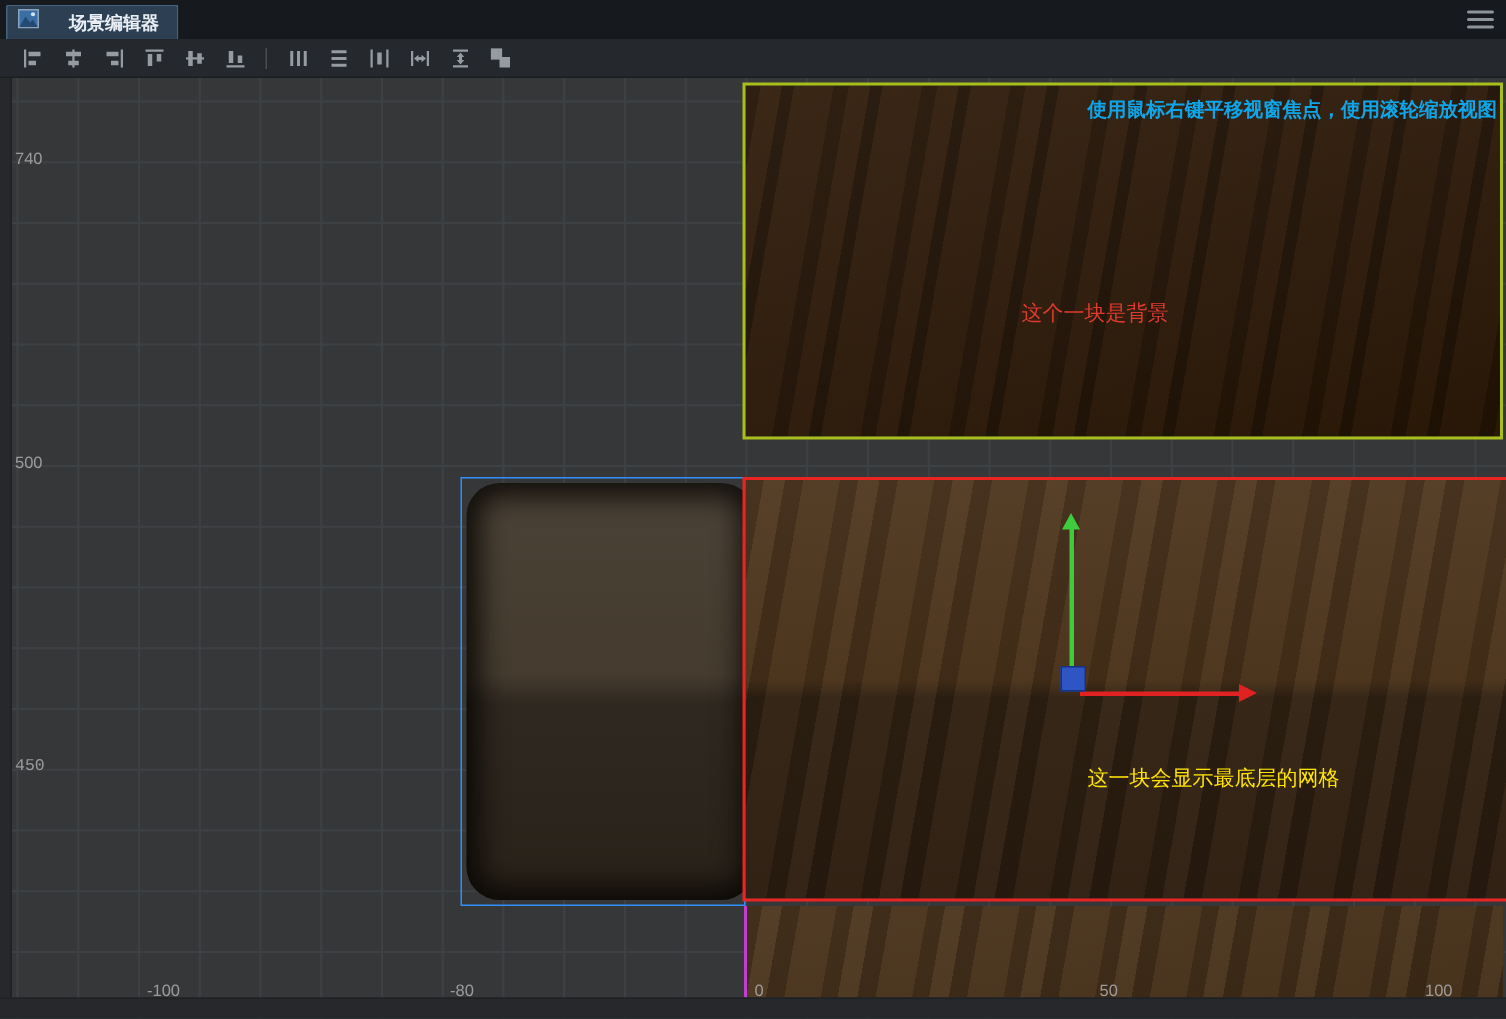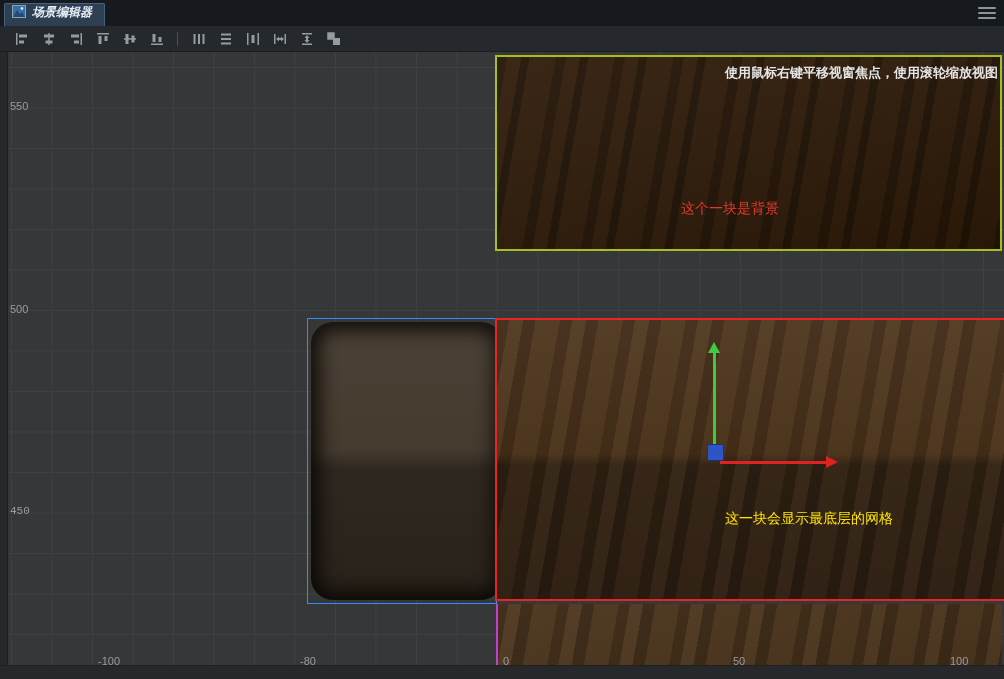--- a/index.html
+++ b/index.html
@@ -3,22 +3,22 @@
 <meta charset="utf-8">
 <style>
   * { margin:0; padding:0; box-sizing:border-box; }
   html,body { width:1004px; height:679px; overflow:hidden; background:#303337;
     font-family:"Liberation Sans","DejaVu Sans",sans-serif; }
   #app { position:relative; width:1004px; height:679px; background:#36383a; }
 
   
   .titlebar { position:absolute; left:0; top:0; width:1004px; height:26px;
     background:#16191d; display:flex; align-items:flex-end; }
-  .tab { height:23px; margin-left:4px; padding:0 12px 0 7px; display:flex; gap:6px;
-    background:#2c3f53; border:1px solid #46627c; border-bottom:none; border-radius:2px 2px 0 0;font-style:italic; }
+  .tab { height:23px; margin-left:4px; padding:0 12px 0 7px; display:flex; align-items:center; gap:20px;
+    background:#2c3f53; border:1px solid #46627c; border-bottom:none; border-radius:2px 2px 0 0; }
   .tab-label { color:#e8eef4; font-size:12px; font-weight:bold; white-space:nowrap; }
   .menu-btn { position:absolute; right:8px; top:5px; width:18px; height:16px;
     display:flex; flex-direction:column; justify-content:center; gap:3px; cursor:pointer; }
   .menu-btn span { display:block; height:2px; background:#8d949a; border-radius:1px; }
 
   
   .toolbar { position:absolute; left:0; top:26px; width:1004px; height:26px;
     background:#25282c; border-bottom:1px solid #1b1d20; display:flex; align-items:center; padding-left:8px; }
   .tbi { width:27px; height:22px; display:flex; align-items:center; justify-content:center; border-radius:2px; }
   .tbi svg rect, .tbi svg path { fill:#959ba1; }
@@ -39,21 +39,21 @@
   .axis-label { position:absolute; color:#9b9b9b; font-size:11px; z-index:6; white-space:nowrap; }
 
   
   .sel-object { position:absolute; left:311px; top:270px; width:192px; height:278px; border-radius:22px;
     background:linear-gradient(180deg,#4b4237 0%,#453b2f 46%,#2f2820 53%,#292219 100%);
     box-shadow: inset 0 0 18px 9px rgba(8,6,4,0.85); z-index:1; }
   .sel-box { position:absolute; left:307px; top:266px; width:190px; height:286px;
     border:1px solid #2f8fff; z-index:1; }
 
   
-  .bg-box { position:absolute; left:495px; top:3px; width:507px; height:196px;
+  .bg-box { position:absolute; left:495px; top:3px; width:507px; height:238px;
     border:2px solid #a8be1a; z-index:2;
     background:
       repeating-linear-gradient(100deg, rgba(0,0,0,0.20) 0 10px, rgba(70,40,20,0.12) 10px 24px, rgba(0,0,0,0.25) 24px 32px, rgba(60,35,18,0.10) 32px 58px),
       linear-gradient(165deg,#3a2817 0%,#2f1e0f 55%,#261605 100%); }
   .bg-box-label { position:absolute; left:184px; top:143px; color:#e03a2f; font-size:14px; white-space:nowrap; }
 
   
   .grid-box { position:absolute; left:495px; top:266px; width:587px; height:283px;
     border:2px solid #ea2323; z-index:2;
     background:
@@ -63,21 +63,21 @@
 
   
   .wood-below { position:absolute; left:497px; top:552px; width:505px; height:61px; z-index:2;
     background:
       repeating-linear-gradient(100deg, rgba(0,0,0,0.12) 0 11px, rgba(255,220,180,0.05) 11px 24px, rgba(0,0,0,0.15) 24px 36px, rgba(255,215,170,0.03) 36px 60px),
       linear-gradient(170deg,#4c3620 0%,#412d18 100%); }
 
   .axis-x0 { position:absolute; left:496px; top:552px; width:2px; height:61px; background:#c03fd0; z-index:3; }
 
   
-  .hint { position:absolute; right:6px; top:12px; color:#e5e5e5; font-size:13px; font-weight:bold; z-index:6; white-space:nowrap; }
+  .hint { position:absolute; right:6px; top:12px; color:#0ea5e9; font-size:13px; font-weight:bold; z-index:6; white-space:nowrap; }
 
   
   .gizmo-y-line { position:absolute; left:216px; top:32px; width:3px; height:108px; background:#3ecc3e; }
   .gizmo-y-head { position:absolute; left:211px; top:22px; width:0; height:0;
     border-left:6px solid transparent; border-right:6px solid transparent; border-bottom:11px solid #3ecc3e; }
   .gizmo-x-line { position:absolute; left:223px; top:141px; width:106px; height:3px; background:#e02222; }
   .gizmo-x-head { position:absolute; left:329px; top:136px; width:0; height:0;
     border-top:6px solid transparent; border-bottom:6px solid transparent; border-left:12px solid #e02222; }
   .gizmo-origin { position:absolute; left:210px; top:124px; width:17px; height:17px;
     background:#2f55c4; border:1px solid #17327e; }
@@ -210,21 +210,21 @@
       <div class="gizmo-origin"></div>
       <span class="grid-box-label">这一块会显示最底层的网格</span>
     </div>
 
     <div class="wood-below"></div>
     <div class="axis-x0"></div>
 
     <div class="left-strip"></div>
     <div class="bottom-strip"></div>
 
-    <div class="axis-label" style="left:10px; top:48px;">550</div>
+    <div class="axis-label" style="left:10px; top:48px;">740</div>
     <div class="axis-label" style="left:10px; top:251px;">500</div>
     <div class="axis-label" style="left:10px; top:453px;font-family:Liberation Mono, monospace;">450</div>
 
     <div class="axis-label" style="left:98px;  top:603px;">-100</div>
     <div class="axis-label" style="left:300px; top:603px;">-80</div>
     <div class="axis-label" style="left:503px; top:603px;">0</div>
     <div class="axis-label" style="left:705px; top:603px;margin-left:28px;">50</div>
     <div class="axis-label" style="left:908px; top:603px;margin-left:42px;">100</div>
 
     <div class="hint">使用鼠标右键平移视窗焦点，使用滚轮缩放视图</div>

